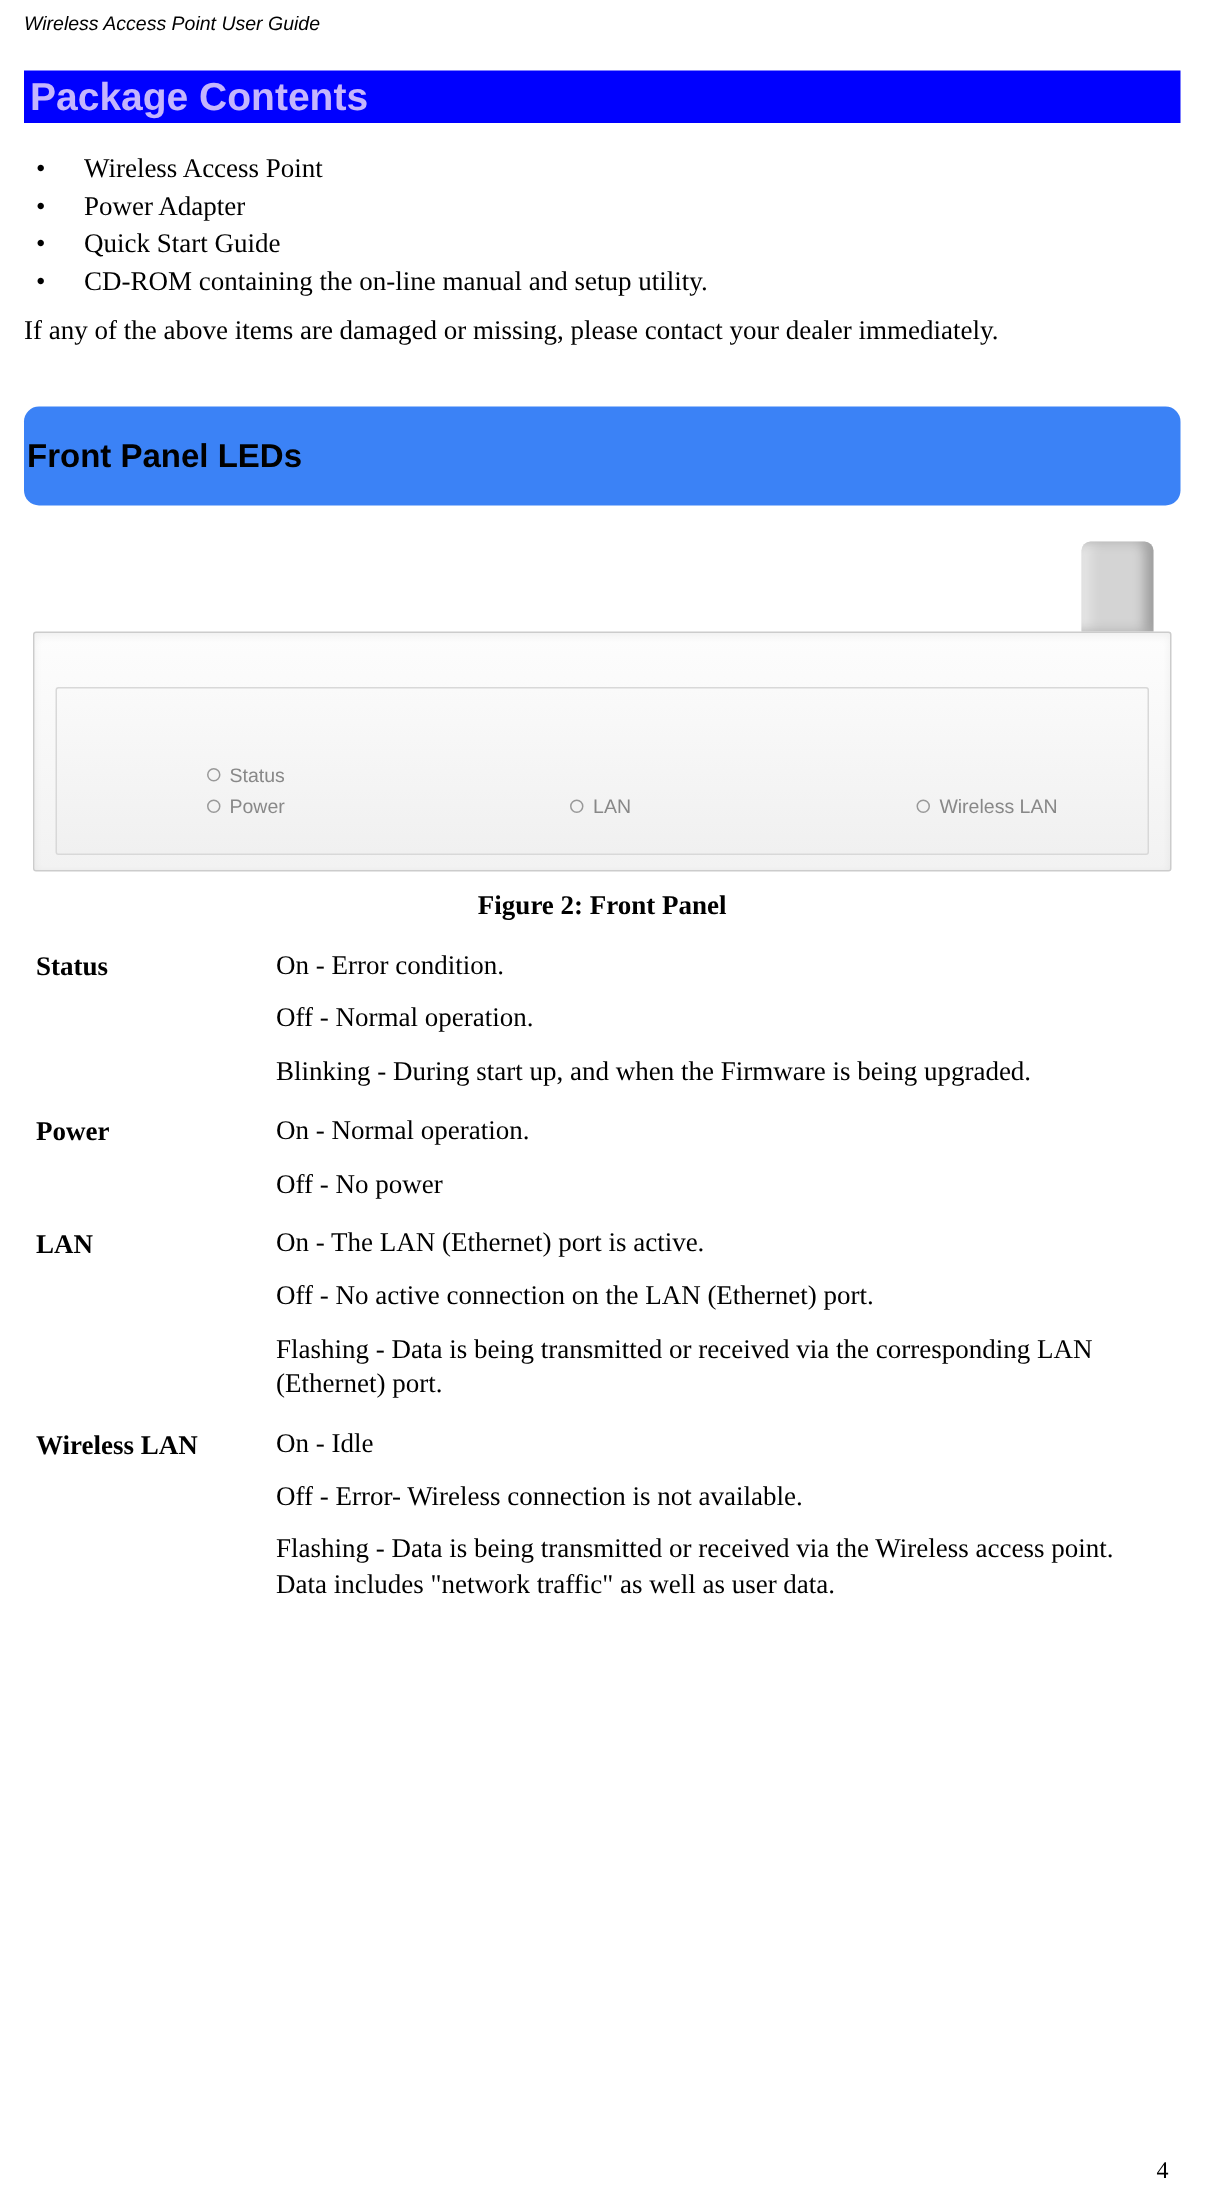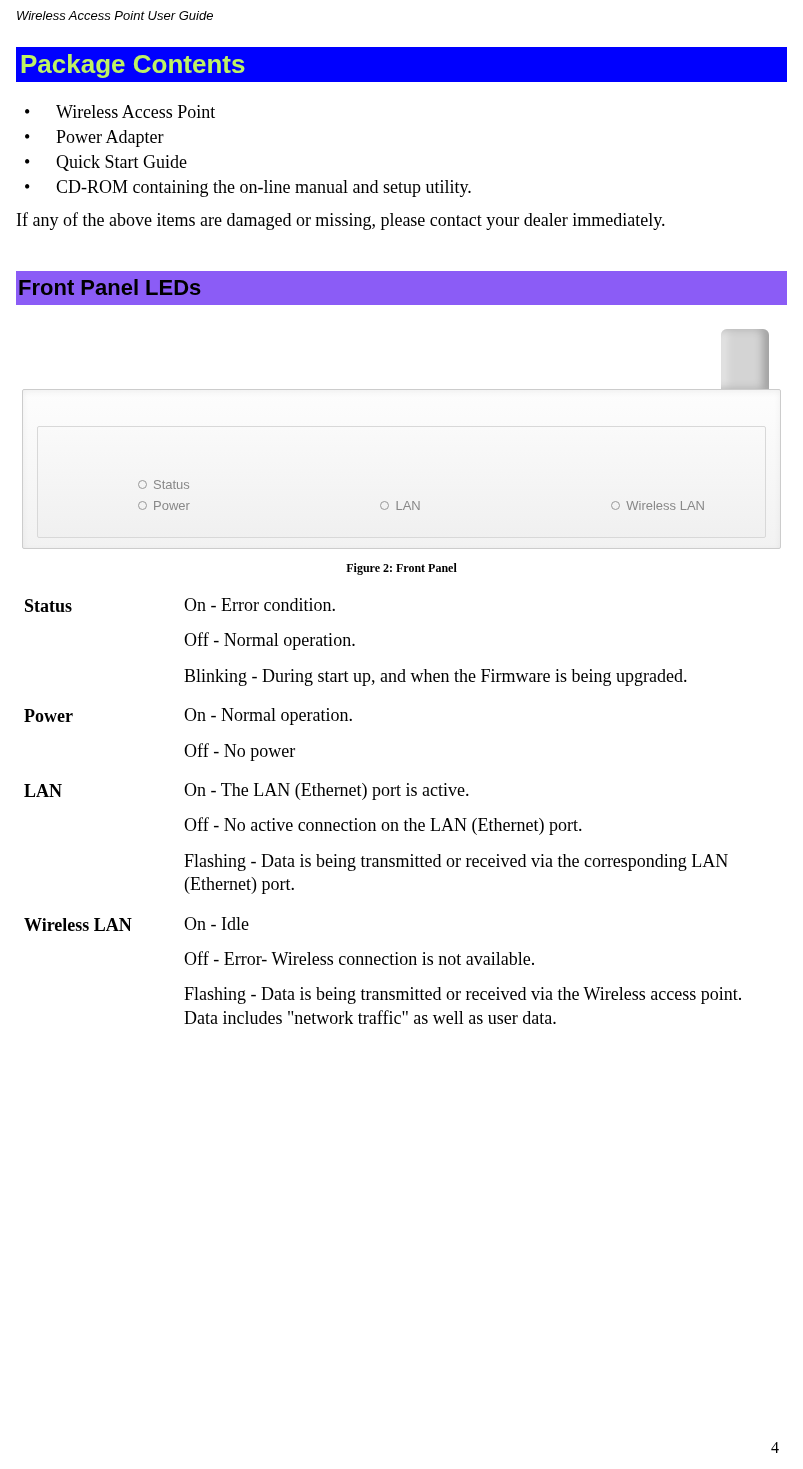--- a/index.html
+++ b/index.html
@@ -17,21 +17,21 @@
     position: relative;
     min-height: 1469px;
   }
   .header-title {
     font-family: Arial, Helvetica, sans-serif;
     font-size: 13px;
     font-style: italic;
   }
   .section-bar {
     background: #0000ff;
-    color: #bef264;
+    color: #c4b5fd;
     font-family: Arial, Helvetica, sans-serif;
     font-weight: bold;
     font-size: 26px;
     padding: 2px 4px;
     margin-top: 24px;
     margin-bottom: 18px;
   }
   .body-para {
     font-size: 18px;
     margin: 0 0 8px 0;
@@ -46,28 +46,29 @@
     padding: 2px 0 2px 40px;
     position: relative;
   }
   ul.bullets li::before {
     content: "•";
     position: absolute;
     left: 8px;
     top: 2px;
   }
   .subsection-bar {
-    background: #8b5cf6;
+    background: #3b82f6;
     color: #000;
     font-family: Arial, Helvetica, sans-serif;
     font-weight: bold;
     font-size: 22px;
-    padding: 4px 2px;
+    padding: 20px 2px;
     margin-top: 40px;
     margin-bottom: 24px;
+    border-radius: 10px;
   }
   .device-panel {
     position: relative;
     height: 220px;
     margin-bottom: 12px;
   }
   .device-body {
     position: absolute;
     left: 6px;
     right: 6px;
@@ -124,21 +125,21 @@
   .led-circle {
     width: 9px;
     height: 9px;
     border: 1px solid #999;
     border-radius: 50%;
     display: inline-block;
   }
   .figure-caption {
     text-align: center;
     font-weight: bold;
-    font-size: 12px;
+    font-size: 18px;
     margin: 6px 0 18px 0;
   }
   .led-table {
     display: grid;
     grid-template-columns: 150px 1fr;
     column-gap: 10px;
     font-size: 18px;
     padding: 0 8px;
   }
   .led-table .label {

